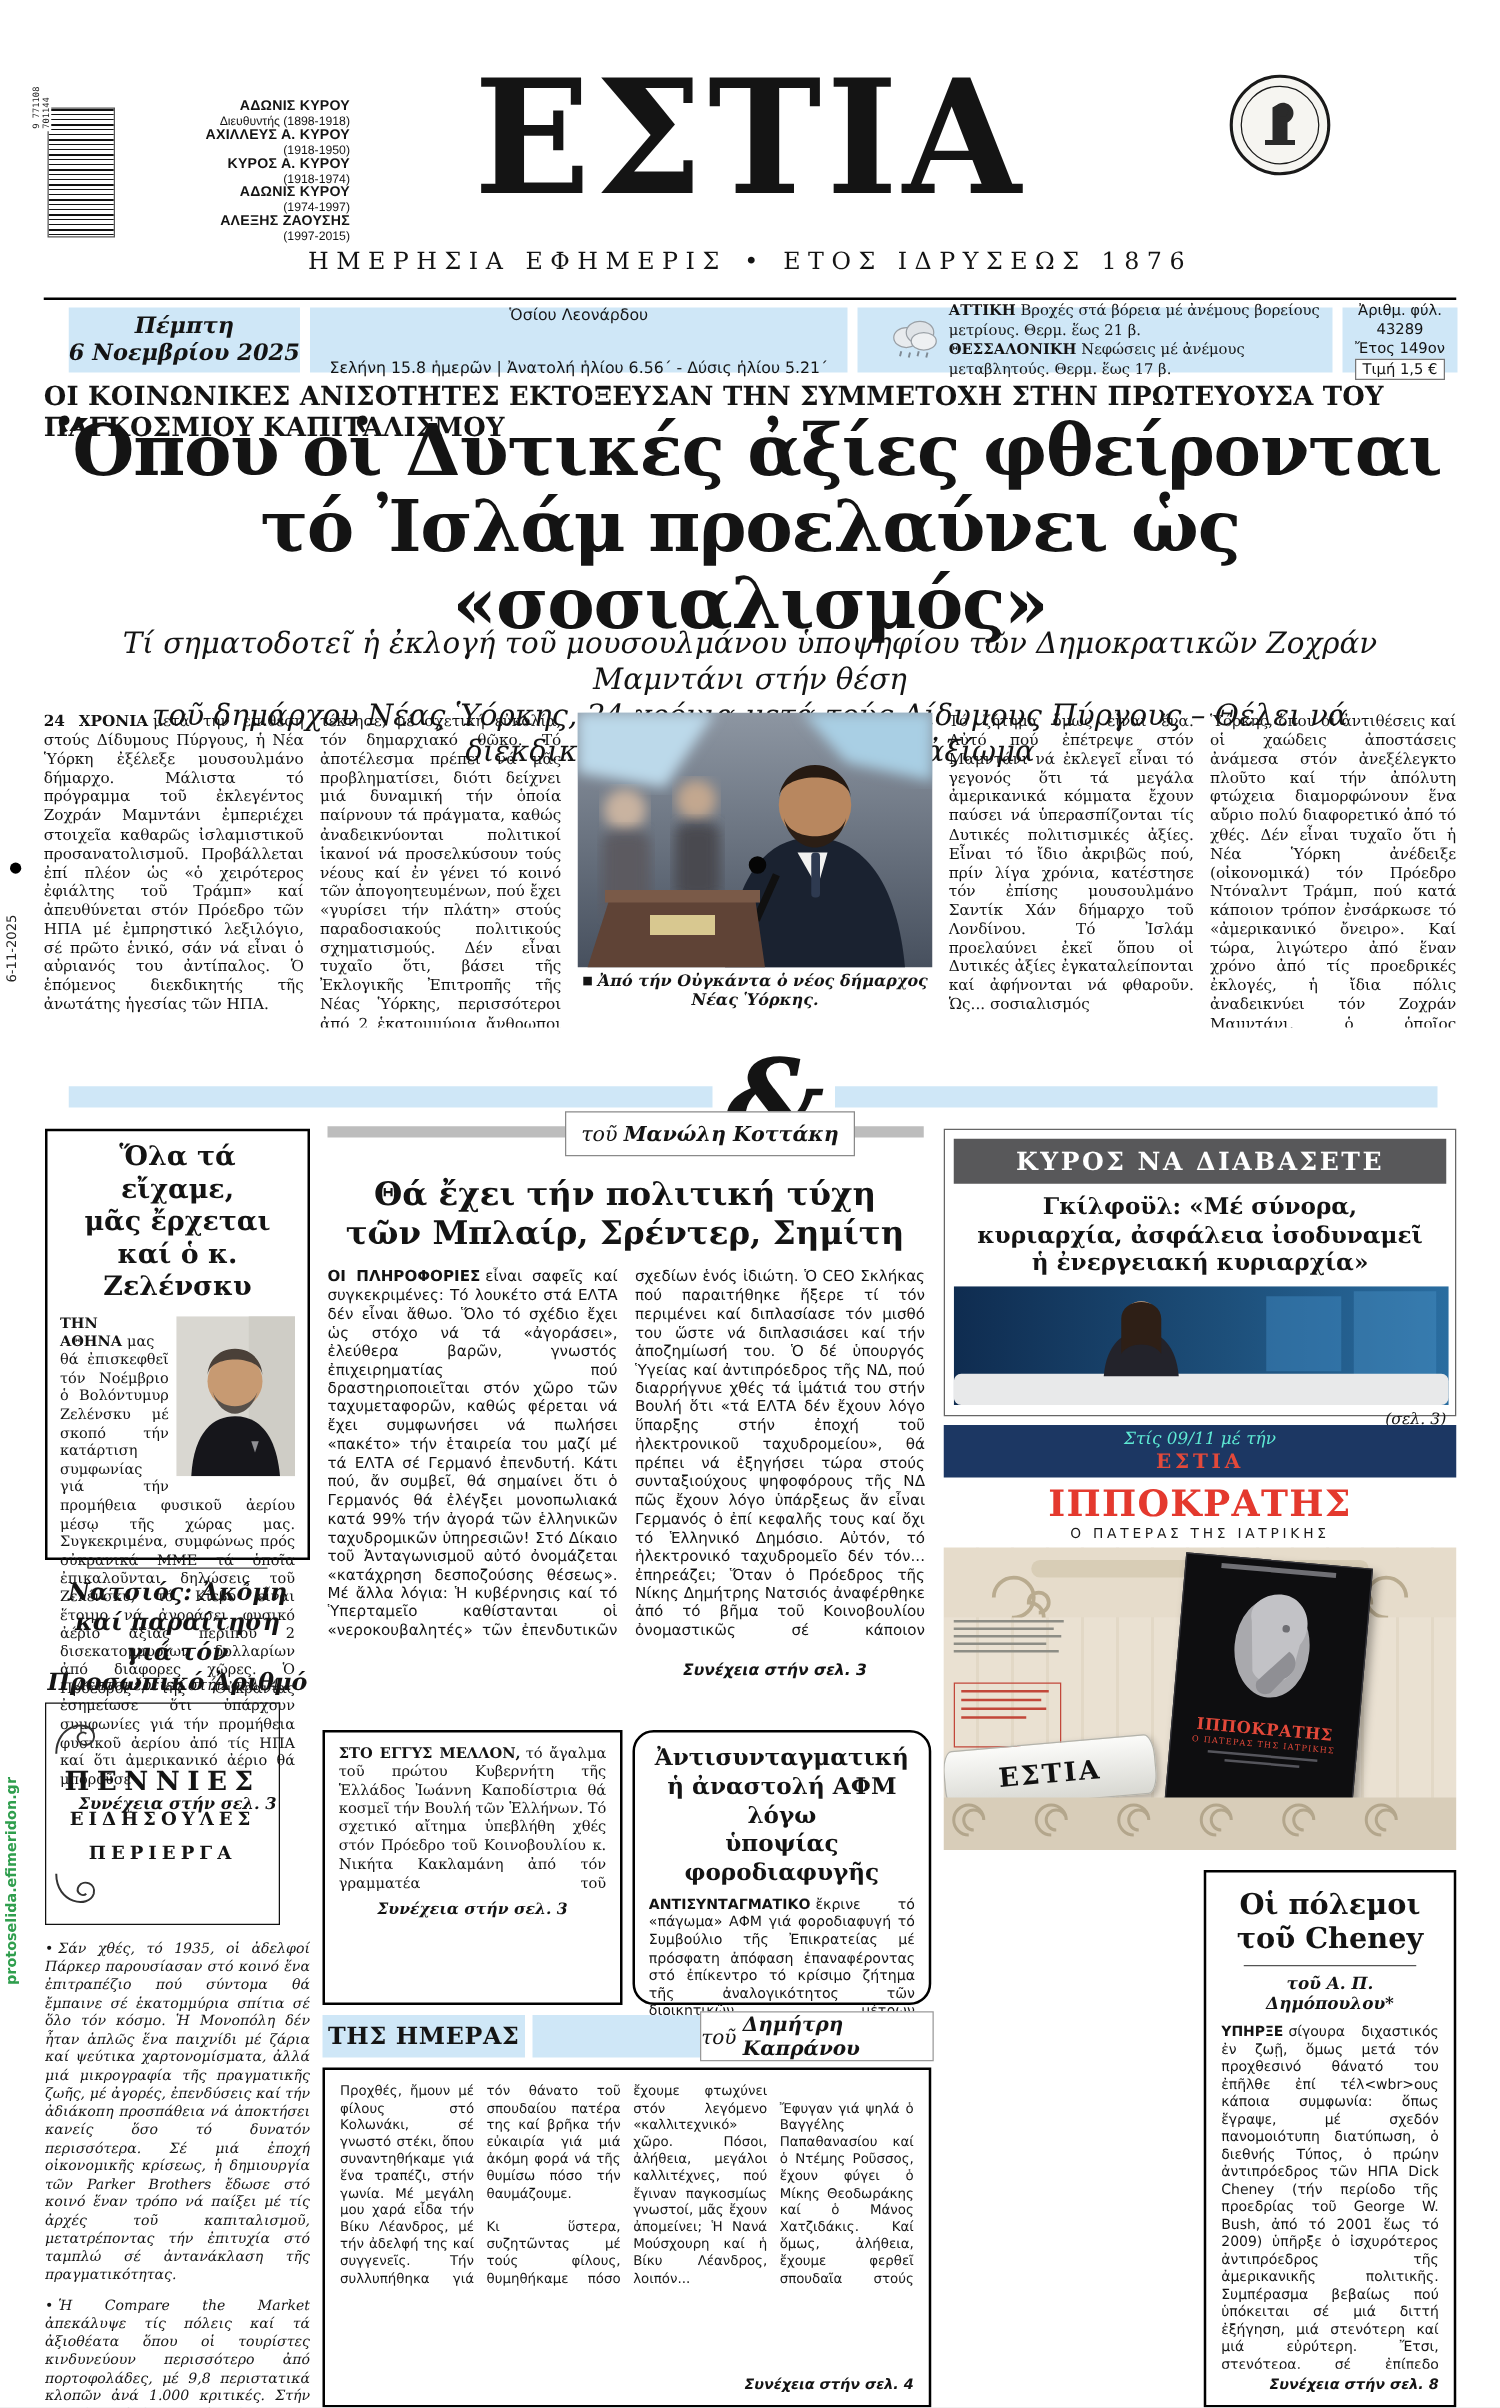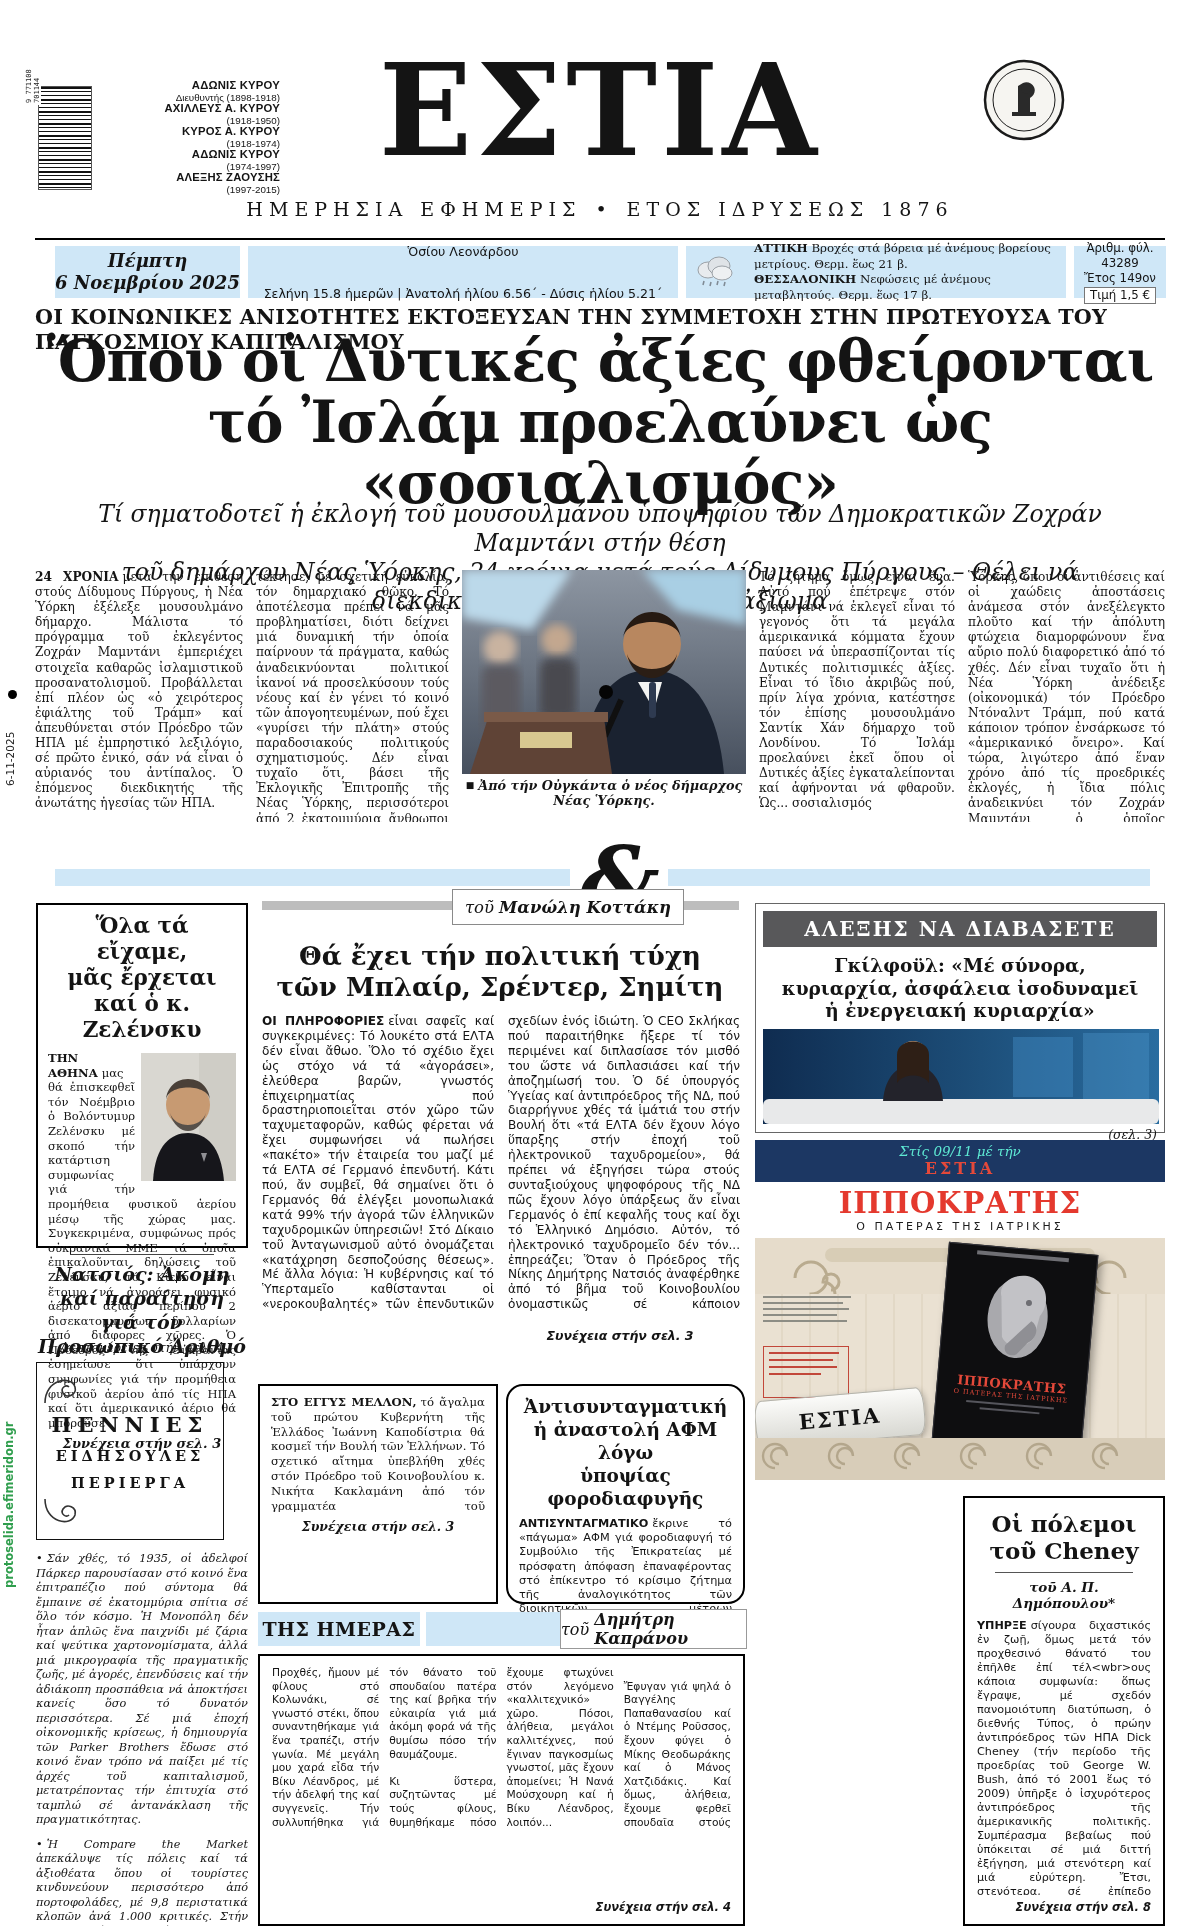--- a/index.html
+++ b/index.html
@@ -25,21 +25,21 @@
      letter-spacing:4px;transform:scaleY(1.04);}
   .seal{left:982px;top:58px;width:84px;height:84px;}
   .tagline{left:35px;top:198px;width:1130px;text-align:center;font-size:19px;letter-spacing:6px;}
   .tagline .sep{padding:0 14px;}
   .toprule{left:35px;top:238px;width:1130px;height:2px;background:#000;}
 
   
   .ibox{top:246px;height:52px;background:#cfe7f7;display:flex;flex-direction:column;justify-content:center;}
   .ib-date{left:55px;width:185px;text-align:center;font-style:italic;font-weight:bold;font-size:18px;line-height:22px;}
   .ib-saint{left:248px;width:430px;text-align:center;font-family:"DejaVu Sans",sans-serif;font-size:12.6px;line-height:17px;gap:25px;}
-  .ib-weather{left:686px;width:380px;flex-direction:row !important;align-items:center;gap:18px;padding-left:6px;box-sizing:border-box;}
+  .ib-weather{left:686px;width:380px;flex-direction:row !important;align-items:center;gap:6px;padding-left:23px;box-sizing:border-box;}
   .ib-weather .wtxt{font-size:11.8px;line-height:15.5px;}
   .ib-issue{left:1074px;width:92px;text-align:center;font-family:"DejaVu Sans",sans-serif;font-size:11.8px;line-height:15px;}
   .price-pill{display:inline-block;background:#fff;border:1px solid #777;padding:0 5px;margin-top:1px;}
 
   
   .kicker{left:35px;top:304px;width:1130px;font-size:21px;font-weight:bold;letter-spacing:.2px;transform:scaleX(.985);transform-origin:left;}
   .headline{left:35px;top:330px;width:1130px;text-align:center;font-size:57px;line-height:61px;font-weight:bold;letter-spacing:-1px;}
   .deck{left:58px;top:500px;width:1084px;text-align:center;font-style:italic;font-size:23.5px;line-height:29px;}
   .lead-body{left:35px;top:570px;width:1130px;height:252px;display:flex;gap:13px;}
   .lead-col{font-size:12.2px;line-height:15.1px;}
@@ -372,21 +372,21 @@
 
 Κι ὕστερα, συζητῶντας μέ τούς φίλους, θυμηθήκαμε πόσο ἔχουμε φτωχύνει στόν λεγόμενο «καλλιτεχνικό» χῶρο. Πόσοι, ἀλήθεια, μεγάλοι καλλιτέχνες, πού ἔγιναν παγκοσμίως γνωστοί, μᾶς ἔχουν ἀπομείνει; Ἡ Νανά Μούσχουρη καί ἡ Βίκυ Λέανδρος, λοιπόν...
 
 Ἔφυγαν γιά ψηλά ὁ Βαγγέλης Παπαθανασίου καί ὁ Ντέμης Ροῦσσος, ἔχουν φύγει ὁ Μίκης Θεοδωράκης καί ὁ Μάνος Χατζιδάκις. Καί ὅμως, ἀλήθεια, ἔχουμε φερθεῖ σπουδαῖα στούς σπουδαίους αὐτούς ἀνθρώπους, πού ἔκαναν τό ὄνομα τῆς Ἑλλάδος γνωστό σέ ὅλο τόν κόσμο;
 
 Ἑκατομμύρια δίσκοι τῆς Μούσχουρη, τοῦ Λέανδρου, τοῦ Ντέμη, τοῦ Vangelis, τοῦ Μίκη, τοῦ Μάνου, βρίσκονται σέ ὅλο τόν κόσμο...</div>
     <div class="kap-cont">Συνέχεια στήν σελ. 4</div>
   </div>
 
   <div class="abs axbox">
-    <div class="axhead">ΑΛΕΞΗΣ ΝΑ ΔΙΑΒΑΣΕΤΕ</div>
+    <div class="axhead">ΚΥΡΟΣ ΝΑ ΔΙΑΒΑΣΕΤΕ</div>
     <div class="axtitle preline">Γκίλφοϋλ: «Μέ σύνορα,
 κυριαρχία, ἀσφάλεια ἰσοδυναμεῖ
 ἡ ἐνεργειακή κυριαρχία»</div>
     <div class="axphoto">
       <svg width="396" height="95" viewBox="0 0 396 95">
         <defs>
             <linearGradient id="stud" x1="0" y1="0" x2="1" y2="0">
           <stop offset="0" stop-color="#0f2c50"></stop>
               <stop offset=".55" stop-color="#1d4f7a"></stop>
               <stop offset="1" stop-color="#2a6da0"></stop>

